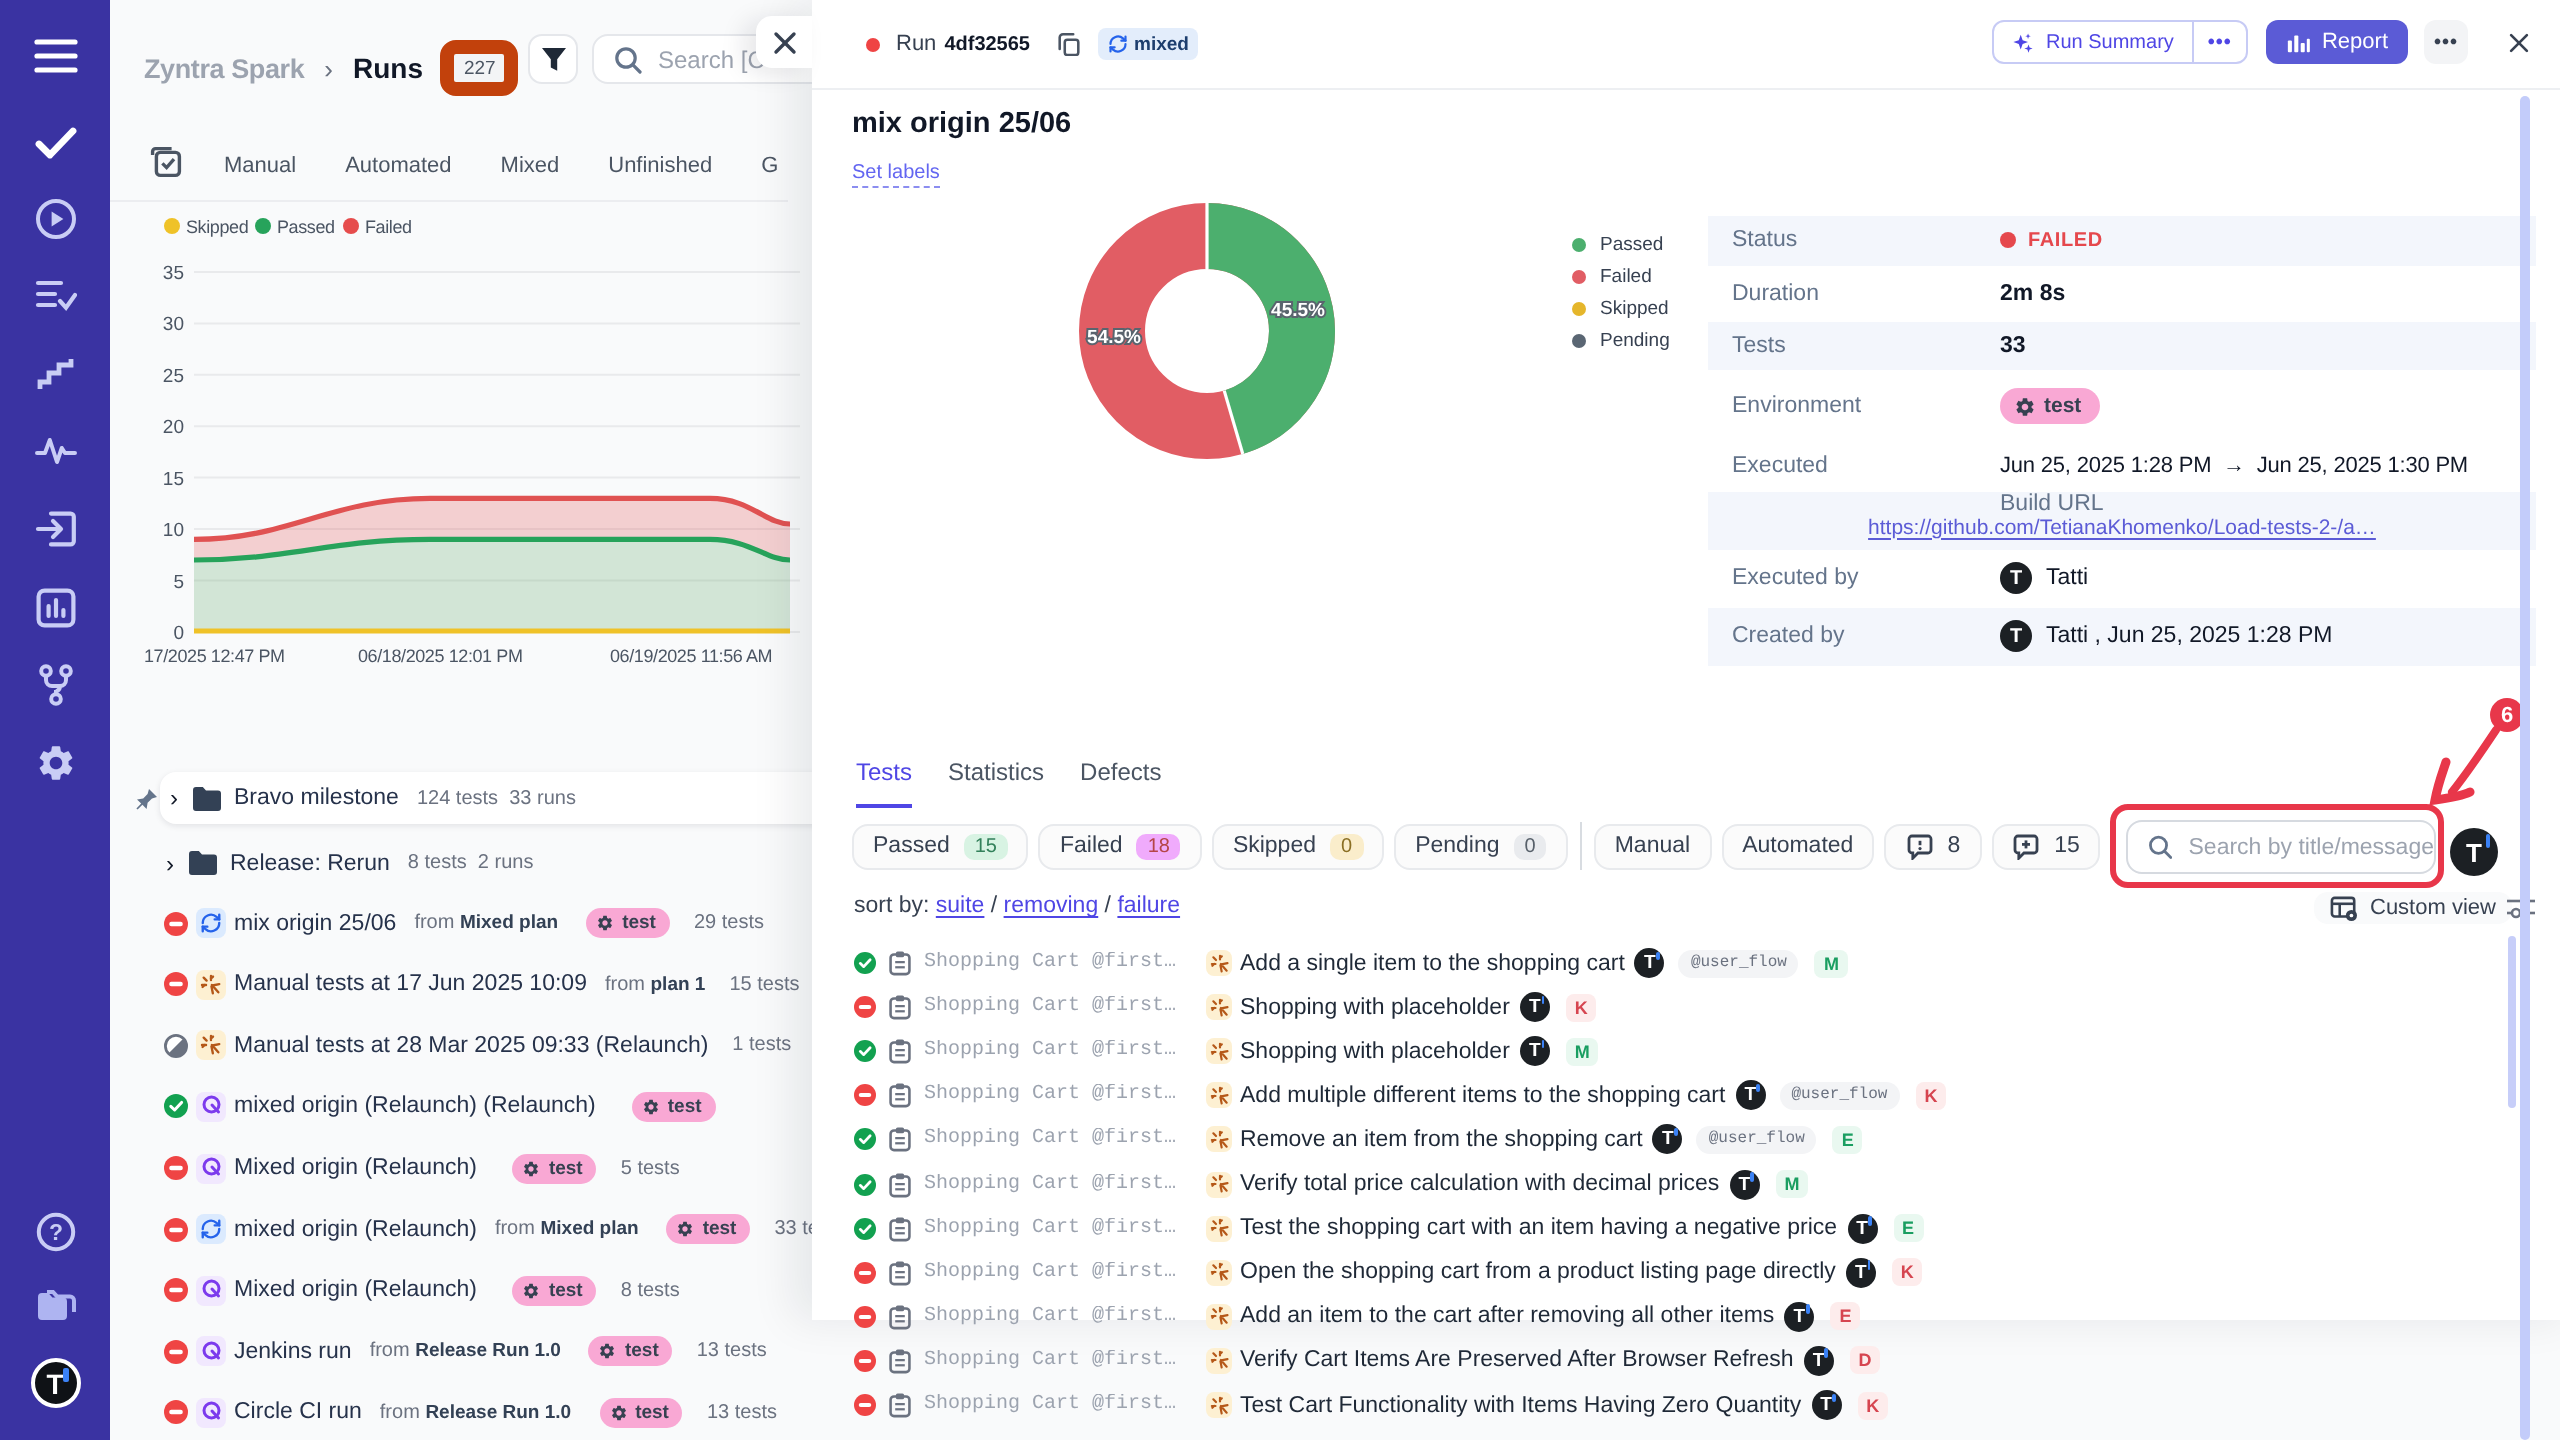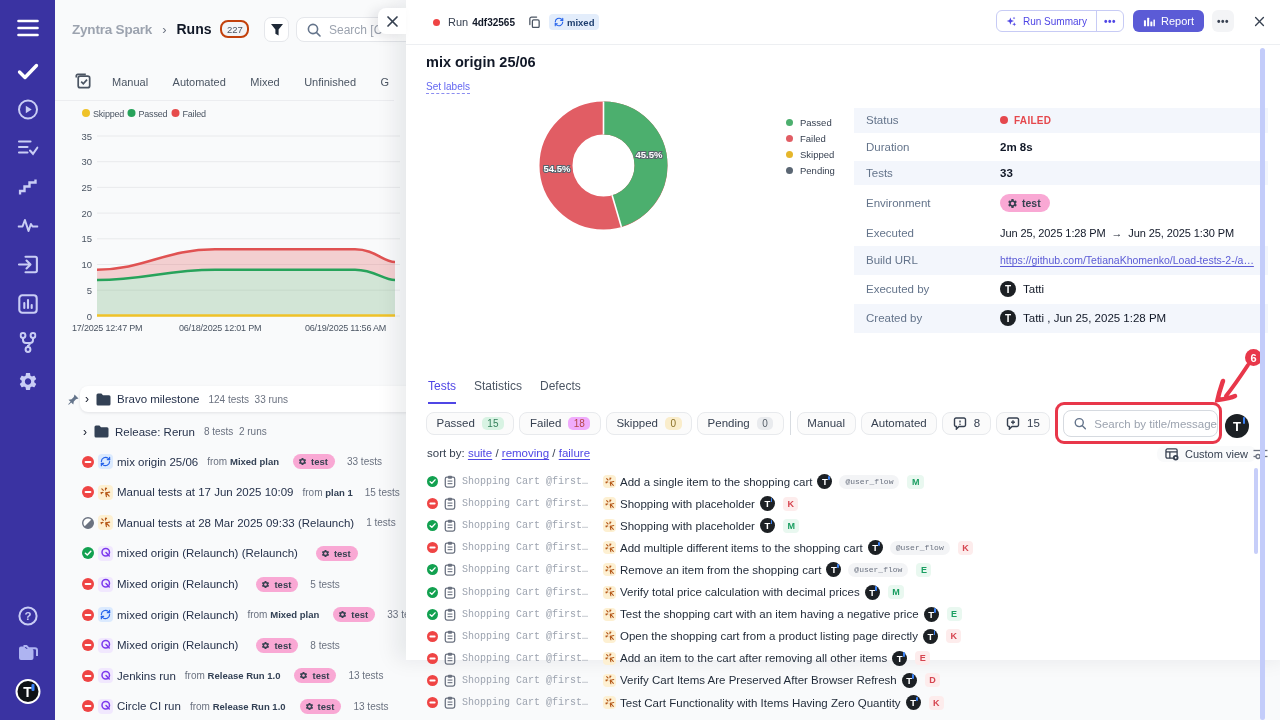--- a/index.html
+++ b/index.html
@@ -6,21 +6,21 @@
   html,body { width:1280px; height:720px; overflow:hidden; font-family:"Liberation Sans", sans-serif; background:#F9FAFB; }
   .sidebar { position:absolute; left:0; top:0; width:55px; height:720px; background:#3A33A2; z-index:50; }
   .sidebar svg { position:absolute; left:50%; transform:translateX(-50%); }
   .main { position:absolute; left:55px; top:0; right:0; height:720px; background:#F9FAFB; }
 
   
   .crumb { position:absolute; left:17px; top:20px; display:flex; align-items:center; }
   .crumb .app { font-size:13.5px; font-weight:700; color:#9CA3AF; letter-spacing:-0.2px;}
   .crumb .chev { margin:0 10px; color:#6B7280; font-size:13px; }
   .crumb .page { font-size:14px; font-weight:700; color:#111827; }
-  .crumb .count { margin-left:9px; background:#F3F4F6; border:2px solid #c2410c; color:#4B5563; font-size:9.5px; padding:1.5px 4.5px; border-radius:8px; font-weight:500;}
+  .crumb .count { margin-left:9px; background:#F3F4F6; border:7px solid #c2410c; color:#4B5563; font-size:9.5px; padding:1.5px 4.5px; border-radius:8px; font-weight:500;}
   .filterbtn { position:absolute; left:209px; top:17px; width:25px; height:25px; background:#fff; border:1px solid #E5E7EB; border-radius:7px; display:flex; align-items:center; justify-content:center; }
   .searchbox { position:absolute; left:241px; top:17px; width:150px; height:25px; background:#fff; border:1px solid #E5E7EB; border-radius:8px; display:flex; align-items:center; padding-left:10px; color:#9CA3AF; font-size:12px; }
   .searchbox svg { margin-right:8px; }
 
   
   .maintabs { position:absolute; left:20px; top:73px; display:flex; align-items:center; font-size:11px; color:#4B5563; }
   .maintabs .ic { margin-right:21px; }
   .maintabs span { margin-right:24.5px; }
 
   
@@ -200,21 +200,21 @@
             <path d="M21 3v5h-5"></path>
             <path d="M21 12a9 9 0 0 1-15 6.7L3 16"></path>
             <path d="M3 21v-5h5"></path>
           </svg>
         </span>
       <span class="title1">mix origin 25/06</span>
         <span class="from">from <b>Mixed plan</b></span>
       <span class="envbadge"><svg width="9" height="9" viewBox="0 0 24 24">
             <path fill="#374151" d="M19.14 12.94c.04-.3.06-.61.06-.94 0-.32-.02-.64-.07-.94l2.03-1.58c.18-.14.23-.41.12-.61l-1.92-3.32c-.12-.22-.37-.29-.59-.22l-2.39.96c-.5-.38-1.03-.7-1.62-.94l-.36-2.54c-.04-.24-.24-.41-.48-.41h-3.84c-.24 0-.43.17-.47.41l-.36 2.54c-.59.24-1.13.57-1.62.94l-2.39-.96c-.22-.08-.47 0-.59.22L2.74 8.87c-.12.21-.08.47.12.61l2.03 1.58c-.05.3-.09.63-.09.94s.02.64.07.94l-2.03 1.58c-.18.14-.23.41-.12.61l1.92 3.32c.12.22.37.29.59.22l2.39-.96c.5.38 1.03.7 1.62.94l.36 2.54c.05.24.24.41.48.41h3.84c.24 0 .44-.17.47-.41l.36-2.54c.59-.24 1.13-.56 1.62-.94l2.39.96c.22.08.47 0 .59-.22l1.92-3.32c.12-.22.07-.47-.12-.61l-2.01-1.58zM12 15.6c-1.98 0-3.6-1.62-3.6-3.6s1.62-3.6 3.6-3.6 3.6 1.62 3.6 3.6-1.62 3.6-3.6 3.6z"></path>
           </svg>test</span>
-      <span class="meta">33 tests</span>
+      <span class="meta">29 tests</span>
     </div>
     <div class="runrow" style="top:91.5px; padding-left:13px; gap:4px;">
       <svg width="12" height="12" viewBox="0 0 12 12">
           <circle cx="6" cy="6" r="6" fill="#EF4444"></circle>
           <rect x="2.6" y="4.9" width="6.8" height="2.2" rx="1.1" fill="#fff"></rect>
         </svg>
       <span class="icspark">
           <svg width="11" height="11" viewBox="0 0 24 24" fill="none" stroke="#B55818" stroke-width="2.6" stroke-linecap="round">
             <path d="M13 12 L20 20 M13.5 12.5 l7.5 -1.5 M12.5 13.5 l1.5 7.5"></path>
             <path d="M4 4 l3.2 3.2 M12 2.2 v4.4 M2.2 12 h4.4 M5.2 11.8 l-2.4 2.4 M11.8 5.2 l2.4 -2.4"></path>
@@ -505,21 +505,21 @@
         <span class="val">
           <span class="envbadge" style="margin-left:0; padding:3px 9px 3px 7px; font-size:10.5px; border-radius:11px;"><svg width="11" height="11" viewBox="0 0 24 24">
               <path fill="#374151" d="M19.14 12.94c.04-.3.06-.61.06-.94 0-.32-.02-.64-.07-.94l2.03-1.58c.18-.14.23-.41.12-.61l-1.92-3.32c-.12-.22-.37-.29-.59-.22l-2.39.96c-.5-.38-1.03-.7-1.62-.94l-.36-2.54c-.04-.24-.24-.41-.48-.41h-3.84c-.24 0-.43.17-.47.41l-.36 2.54c-.59.24-1.13.57-1.62.94l-2.39-.96c-.22-.08-.47 0-.59.22L2.74 8.87c-.12.21-.08.47.12.61l2.03 1.58c-.05.3-.09.63-.09.94s.02.64.07.94l-2.03 1.58c-.18.14-.23.41-.12.61l1.92 3.32c.12.22.37.29.59.22l2.39-.96c.5.38 1.03.7 1.62.94l.36 2.54c.05.24.24.41.48.41h3.84c.24 0 .44-.17.47-.41l.36-2.54c.59-.24 1.13-.56 1.62-.94l2.39.96c.22.08.47 0 .59-.22l1.92-3.32c.12-.22.07-.47-.12-.61l-2.01-1.58zM12 15.6c-1.98 0-3.6-1.62-3.6-3.6s1.62-3.6 3.6-3.6 3.6 1.62 3.6 3.6-1.62 3.6-3.6 3.6z"></path>
             </svg>test</span>
         </span>
       </div>
     <div class="srow" style="height:24.5px;">
         <span class="lbl">Executed</span>
         <span class="val" style="font-weight:500; font-size:11px; letter-spacing:-0.1px;">Jun 25, 2025 1:28 PM&nbsp; →&nbsp; Jun 25, 2025 1:30 PM</span>
       </div>
-    <div class="srow alt" style="height:29px;">
+    <div class="srow alt" style="height:29px;flex-direction:column;">
         <span class="lbl">Build URL</span>
         <span class="val">
           <a style="color:#5B5BD6; text-decoration:underline; text-underline-offset:2px; font-size:10.5px;">https://github.com/TetianaKhomenko/Load-tests-2-/a…</a>
         </span>
       </div>
     <div class="srow" style="height:29px;">
         <span class="lbl">Executed by</span>
         <span class="val" style="gap:7px;"><span class="avatarT" style="width:16px; height:16px; font-size:10px;">T</span>Tatti</span>
       </div>
     <div class="srow alt" style="height:29px;">

